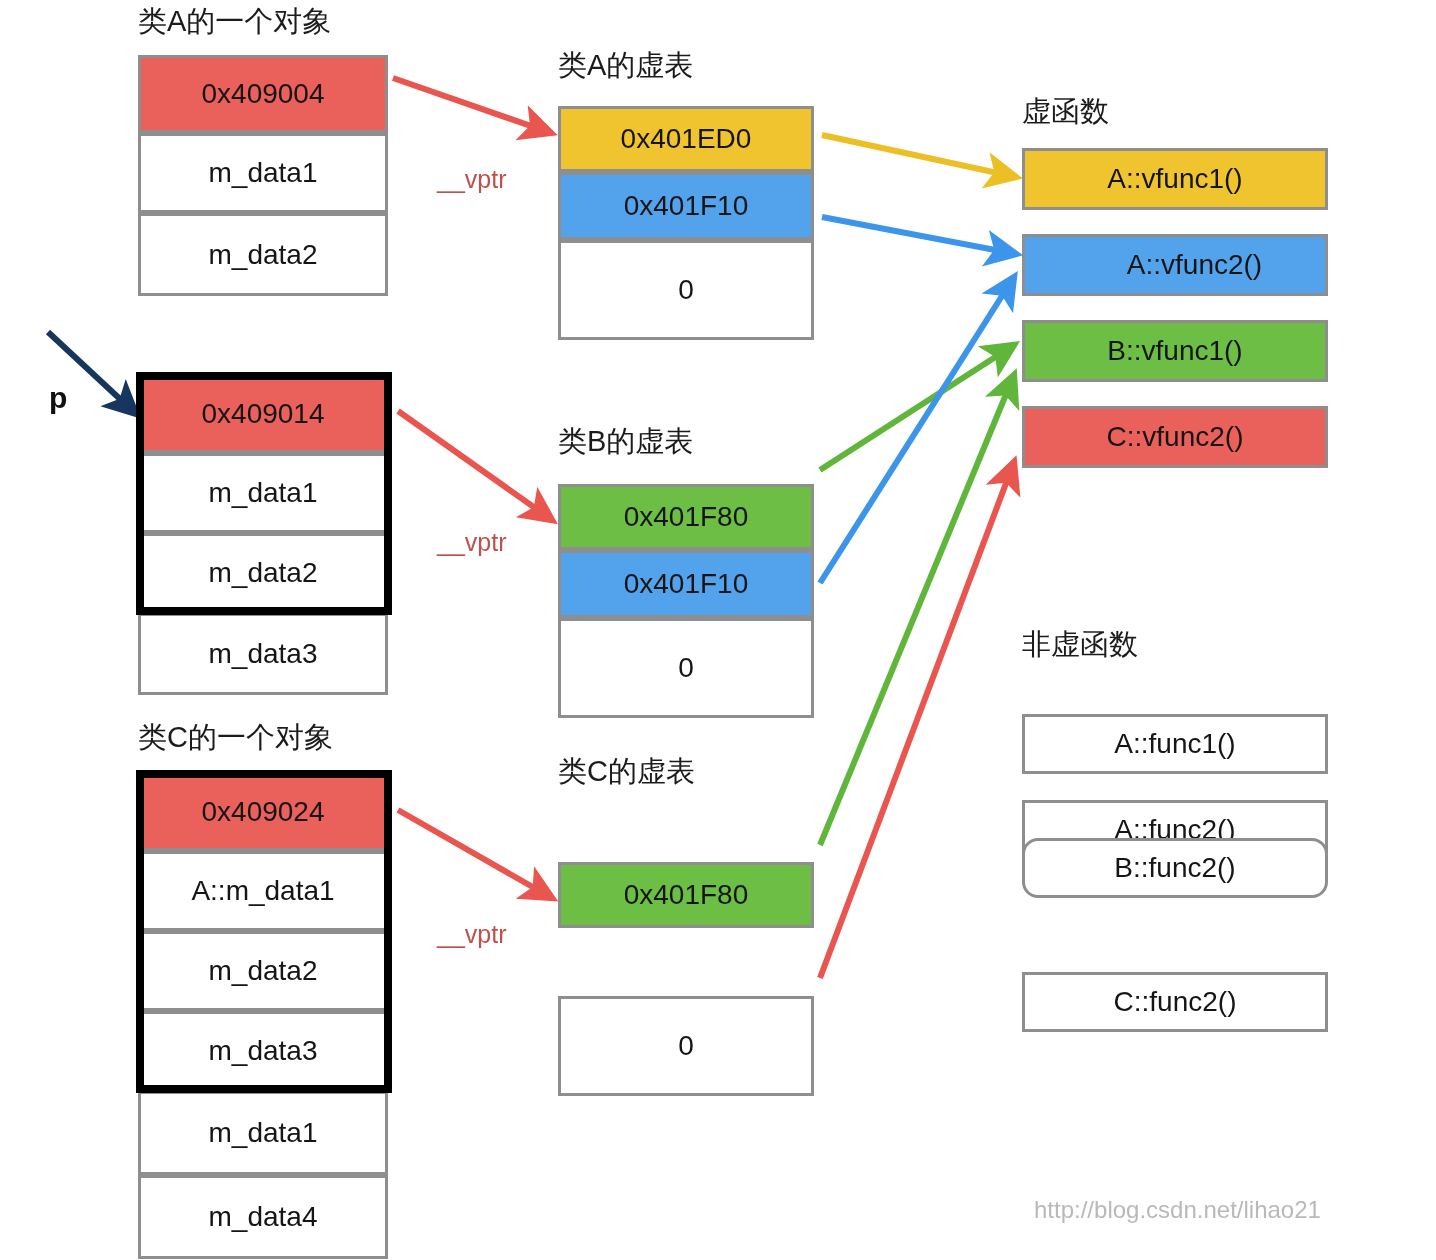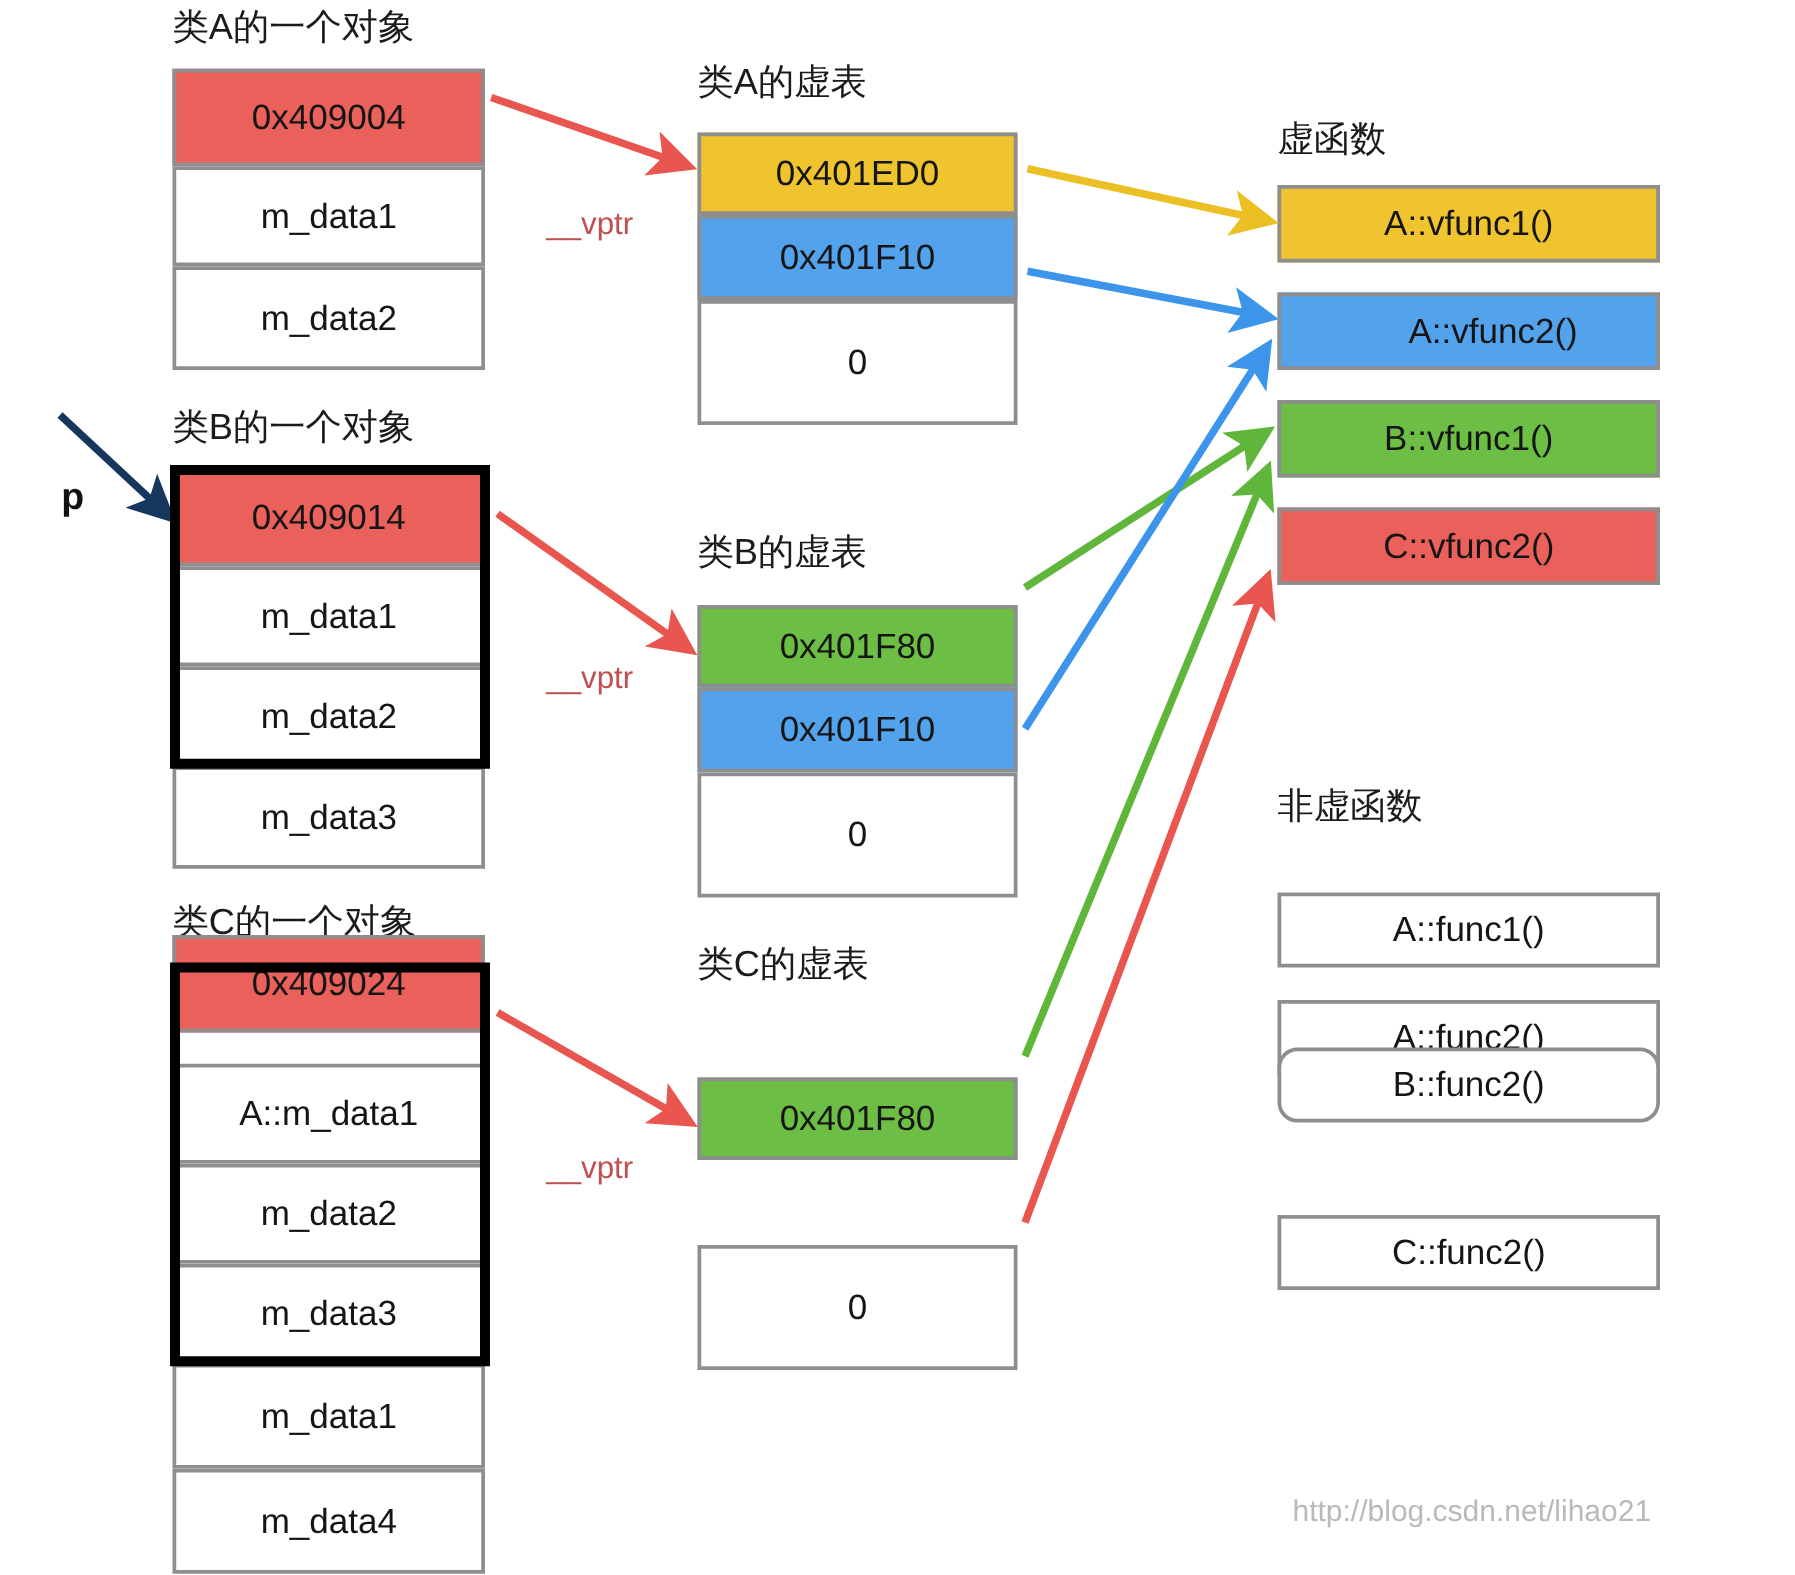--- a/index.html
+++ b/index.html
@@ -81,21 +81,20 @@
     white-space:nowrap;
   }
 </style>
 </head>
 <body>
 
 <div id="stage">
 
   <div class="caption" style="left:138px; top:2px; width:250px;">类A的一个对象</div>
 
-  <div class="caption" style="left:138px; top:322px; width:250px;">类B的一个对象</div>
 
   <div class="caption" style="left:138px; top:718px; width:250px;">类C的一个对象</div>
 
   <div class="caption" style="left:558px; top:46px; width:256px;">类A的虚表</div>
 
   <div class="caption" style="left:558px; top:422px; width:256px;">类B的虚表</div>
 
   <div class="caption" style="left:558px; top:752px; width:256px;">类C的虚表</div>
 
   <div class="caption" style="left:1022px; top:92px; width:306px;">虚函数</div>
@@ -105,21 +104,21 @@
   <div class="cell red" style="left:138px; top:55px; width:250px; height:78px;">0x409004</div>
   <div class="cell white" style="left:138px; top:133px; width:250px; height:80px;">m_data1</div>
   <div class="cell white" style="left:138px; top:213px; width:250px; height:83px;">m_data2</div>
 
   <div class="cell red" style="left:138px; top:375px; width:250px; height:78px;">0x409014</div>
   <div class="cell white" style="left:138px; top:453px; width:250px; height:80px;">m_data1</div>
   <div class="cell white" style="left:138px; top:533px; width:250px; height:80px;">m_data2</div>
   <div class="cell white" style="left:138px; top:613px; width:250px; height:82px;">m_data3</div>
   <div class="subobj" style="left:136px; top:372px; width:256px; height:243px;"></div>
 
-  <div class="cell red" style="left:138px; top:748px; width:250px; height:78px;">0x409024</div>
+  <div class="cell red" style="left:138px; top:773px; width:250px; height:78px;">0x409024</div>
   <div class="cell white" style="left:138px; top:851px; width:250px; height:80px;">A::m_data1</div>
   <div class="cell white" style="left:138px; top:931px; width:250px; height:80px;">m_data2</div>
   <div class="cell white" style="left:138px; top:1011px; width:250px; height:80px;">m_data3</div>
   <div class="cell white" style="left:138px; top:1091px; width:250px; height:84px;">m_data1</div>
   <div class="cell white" style="left:138px; top:1175px; width:250px; height:84px;">m_data4</div>
   <div class="subobj" style="left:136px; top:770px; width:256px; height:323px;"></div>
 
   <div class="cell yellow" style="left:558px; top:106px; width:256px; height:66px;">0x401ED0</div>
   <div class="cell blue" style="left:558px; top:172px; width:256px; height:68px;">0x401F10</div>
   <div class="cell white" style="left:558px; top:240px; width:256px; height:100px;">0</div>

